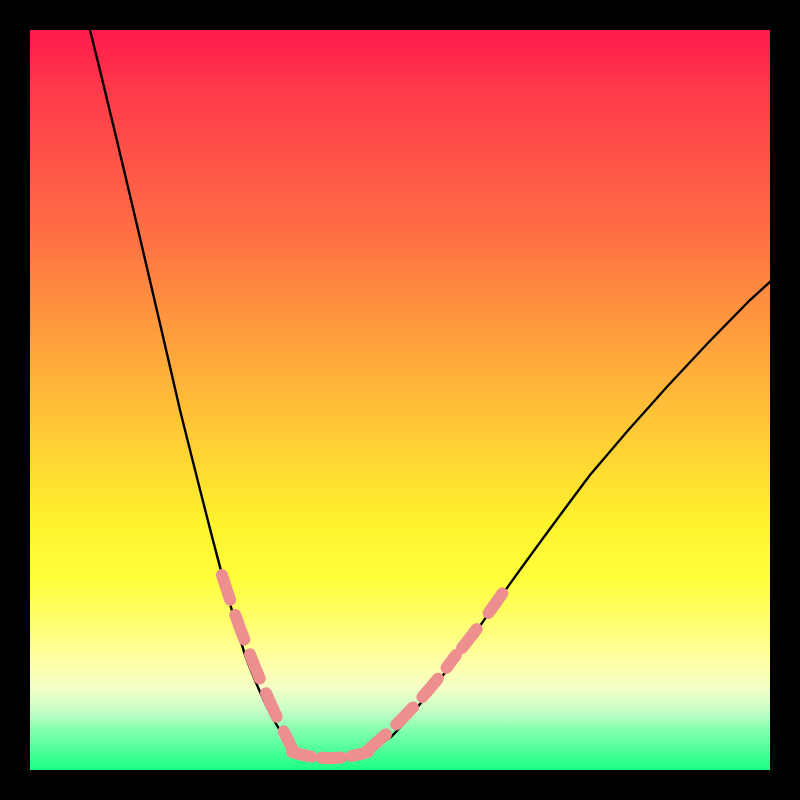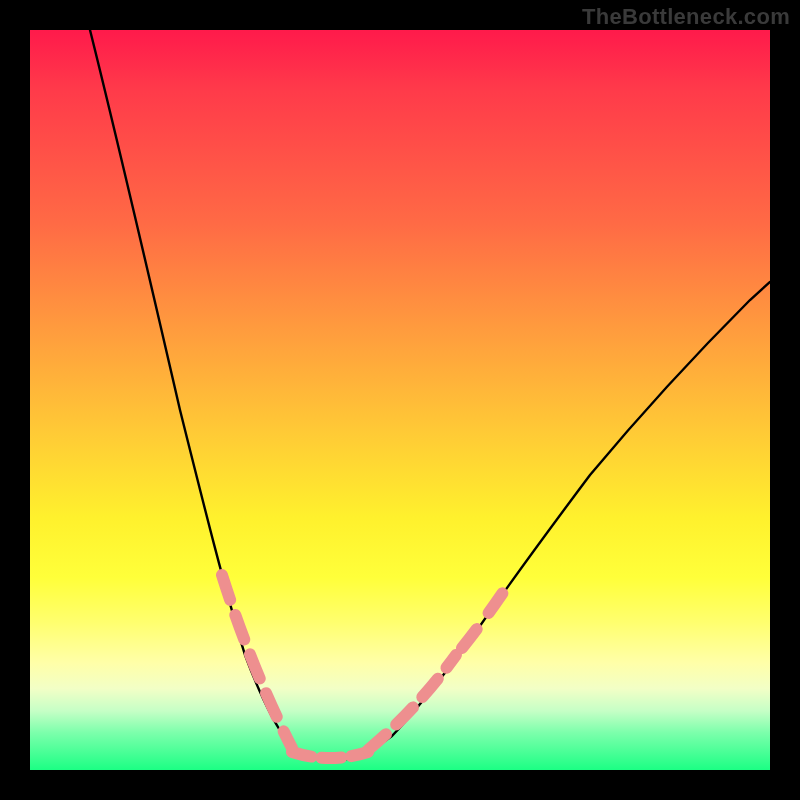--- a/index.html
+++ b/index.html
@@ -60,21 +60,20 @@
     position: absolute;
     inset: 0;
     width: 740px;
     height: 740px;
   }
 </style>
 </head>
 <body>
 
 <div class="frame">
-  <div class="watermark">TheBottleneck.com</div>
 
   <div class="plot">
     <div class="gradient"></div>
 
     <svg class="overlay" viewBox="0 0 740 740">
 
       <path fill="none" stroke="#000" stroke-width="2.4" stroke-linecap="round" d="M 60 0
                C 90 120, 120 250, 150 380
                C 175 480, 195 560, 215 625
                C 230 665, 245 695, 258 712

